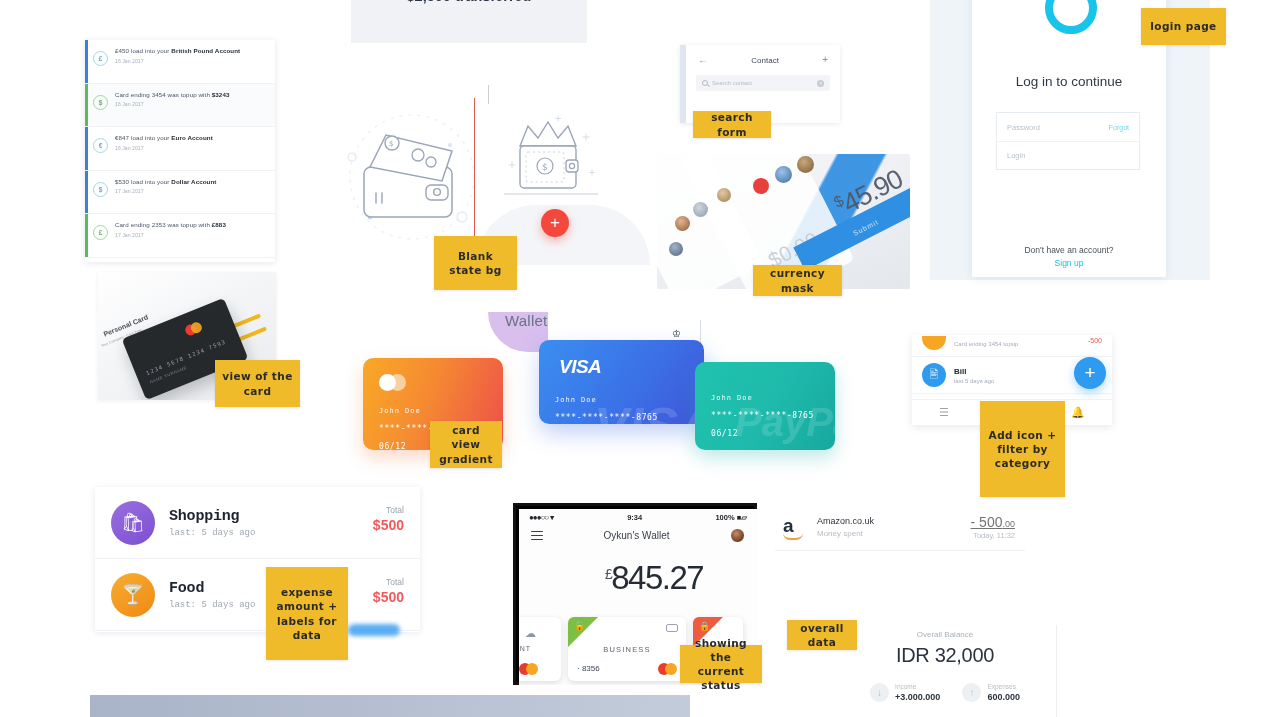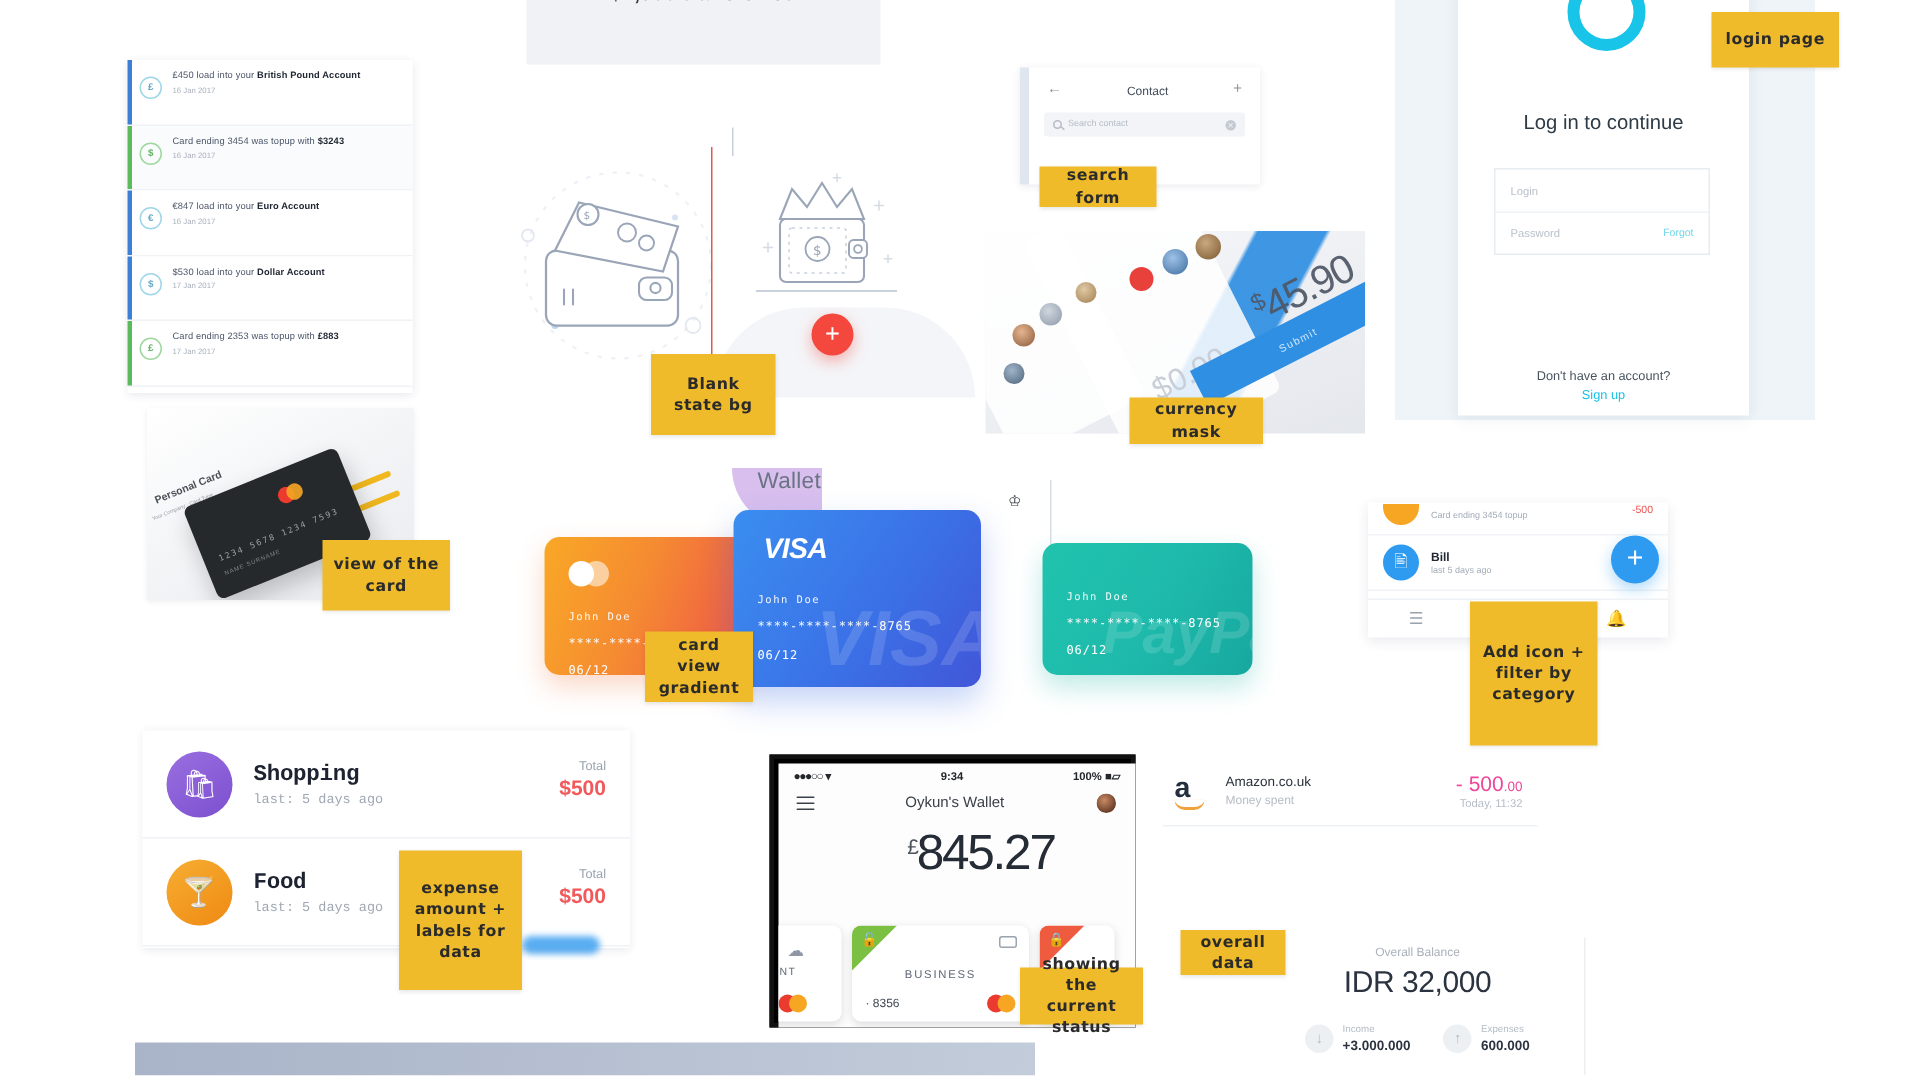--- a/index.html
+++ b/index.html
@@ -155,21 +155,21 @@
   .gc-exp  { position:absolute; left:16px; top:92px; font-size:8px; letter-spacing:.6px; }
   .gc-wm   { position:absolute; font-weight:800; opacity:.14; color:#fff;
              font-family:"Liberation Sans", sans-serif; font-style:italic; }
   #card-orange { left:363px; top:358px; width:140px; height:92px;
      background: linear-gradient(110deg,#f9a826 0%,#f58a32 45%,#ee4f4a 100%);
      box-shadow:0 8px 18px rgba(240,120,60,.28); }
   #card-orange .gc-name { top:49px; } #card-orange .gc-num { top:66px; }
   #card-orange .gc-exp { top:84px; }
   .mc-logo { position:absolute; left:16px; top:16px; width:27px; height:17px; }
   .mc-logo i { position:absolute; top:0; width:17px; height:17px; border-radius:50%; display:block; }
-  #card-blue { left:489px; top:340px; width:165px; height:118px;
+  #card-blue { left:539px; top:340px; width:165px; height:84px;
      background: linear-gradient(125deg,#3a8ef0 0%,#3b6fe6 60%,#4156d8 100%);
      box-shadow:0 10px 22px rgba(60,110,230,.30);text-decoration:underline; }
   .visa-logo { position:absolute; left:20px; top:16px; font-family:"Liberation Sans", sans-serif;
                font-style:italic; font-weight:800; font-size:19px; letter-spacing:-.5px; }
   #card-teal { left:695px; top:362px; width:140px; height:88px;
      background: linear-gradient(120deg,#20c3ae 0%,#1eb9ab 55%,#17a89f 100%);
      box-shadow:0 8px 18px rgba(25,180,165,.28); }
   #card-teal .gc-name { top:32px; } #card-teal .gc-num { top:49px; }
   #card-teal .gc-exp { top:67px; }
   #wallet-title { position:absolute; left:505px; top:312px; font-size:15px;
@@ -226,21 +226,21 @@
   .ph-dots { letter-spacing:-1px; font-size:8px; }
   .ph-nav { display:flex; align-items:center; justify-content:space-between;
             padding:6px 12px 0 12px; }
   .ph-ttl { font-size:10px; color:#3a4049; }
   .ph-burger { width:12px; height:9px; display:flex; flex-direction:column;
                justify-content:space-between; }
   .ph-burger i { display:block; height:1.4px; background:#3a4049; border-radius:1px; }
   .ph-avatar { width:15px; height:15px; border-radius:50%;
                background:radial-gradient(circle at 40% 35%, #c98a64, #6b3f2a 70%);
                border:1px solid #fff; }
-  .ph-bal { text-align:center; margin-top:6px; font-size:33px; font-weight:300;
+  .ph-bal { text-align:center; margin-top:16px; font-size:33px; font-weight:300;
             color:#262c36; letter-spacing:-1.5px;padding-left:32px; }
   .ph-bal sup { font-size:14px; vertical-align:10px; color:#4a525e; }
   .ph-cards { position:absolute; left:0; top:108px; width:238px; height:68px;
               display:flex; align-items:flex-start; gap:7px; padding-left:6px; }
   .ph-card { position:relative; background:#fff; border-radius:6px; overflow:hidden;
              box-shadow:0 2px 6px rgba(20,30,50,.14); height:64px; }
   .ph-card.side { width:50px; } .ph-card.main { width:118px; }
   .corner { position:absolute; left:0; top:0; width:0; height:0;
             border-top:30px solid #7bc043; border-right:30px solid transparent; }
   .corner.red { border-top-color:#ee5b3e; }
@@ -257,21 +257,21 @@
 
   
   #amazon-row { left:775px; top:505px; width:250px; height:46px; background:#fff;
                 border-bottom:1px solid #eef1f4; }
   .az-logo { position:absolute; left:8px; top:10px; font-size:19px; font-weight:700;
              color:#232f3e; font-family:"Liberation Sans", sans-serif; }
   .az-smile { position:absolute; left:8px; top:28px; width:20px; height:7px;
               border-bottom:2px solid #f0a03c; border-radius:0 0 12px 12px; }
   .az-t1 { position:absolute; left:42px; top:11px; font-size:9px; color:#2b323c; }
   .az-t2 { position:absolute; left:42px; top:24px; font-size:8px; color:#b6bdc6; }
-  .az-amt { position:absolute; right:10px; top:9px; font-size:14px; color:#ec4899; }
+  .az-amt { position:absolute; right:10px; top:9px; font-size:14px; color:#737373;text-decoration:underline; }
   .az-amt small { font-size:9px; }
   .az-date { position:absolute; right:10px; top:26px; font-size:7.5px; color:#b6bdc6; }
 
   
   #overall { left:845px; top:630px; width:200px; height:87px; background:#fff;
              text-align:center; }
   .ob-lbl { font-size:8px; color:#a9b0ba; }
   .ob-amt { font-size:20px; color:#2b3340; margin-top:5px; letter-spacing:-.3px; }
   .ob-stats { display:flex; justify-content:center; gap:22px; margin-top:16px; }
   .ob-item { display:flex; align-items:center; gap:6px; }
@@ -399,25 +399,25 @@
     <div class="cp-submit">Submit</div>
     <div class="cp-amount"><small>$</small><span>45.90</span></div>
   </div>
 
   <div class="panel" id="login-frame"></div>
   <div class="panel" id="login-inner"></div>
   <div class="ring"></div>
   <div class="login-h">Log in to continue</div>
   <div class="login-fields">
     <div class="lf-row">
-      <span>Login</span>
-    </div>
-    <div class="lf-row">
       <span>Password</span>
       <span class="lf-forgot">Forgot</span>
+    </div>
+    <div class="lf-row">
+      <span>Login</span>
     </div>
   </div>
   <div class="login-foot">
     <span>Don't have an account?</span><br>
     <span class="su">Sign up</span>
   </div>
 
   <div class="panel" id="card-photo">
     <div class="pc-label" style="left:4px; top:50px;">Personal Card</div>
     <div class="pc-sub" style="left:2px; top:64px;">Your Company  ·  Card Type</div>

